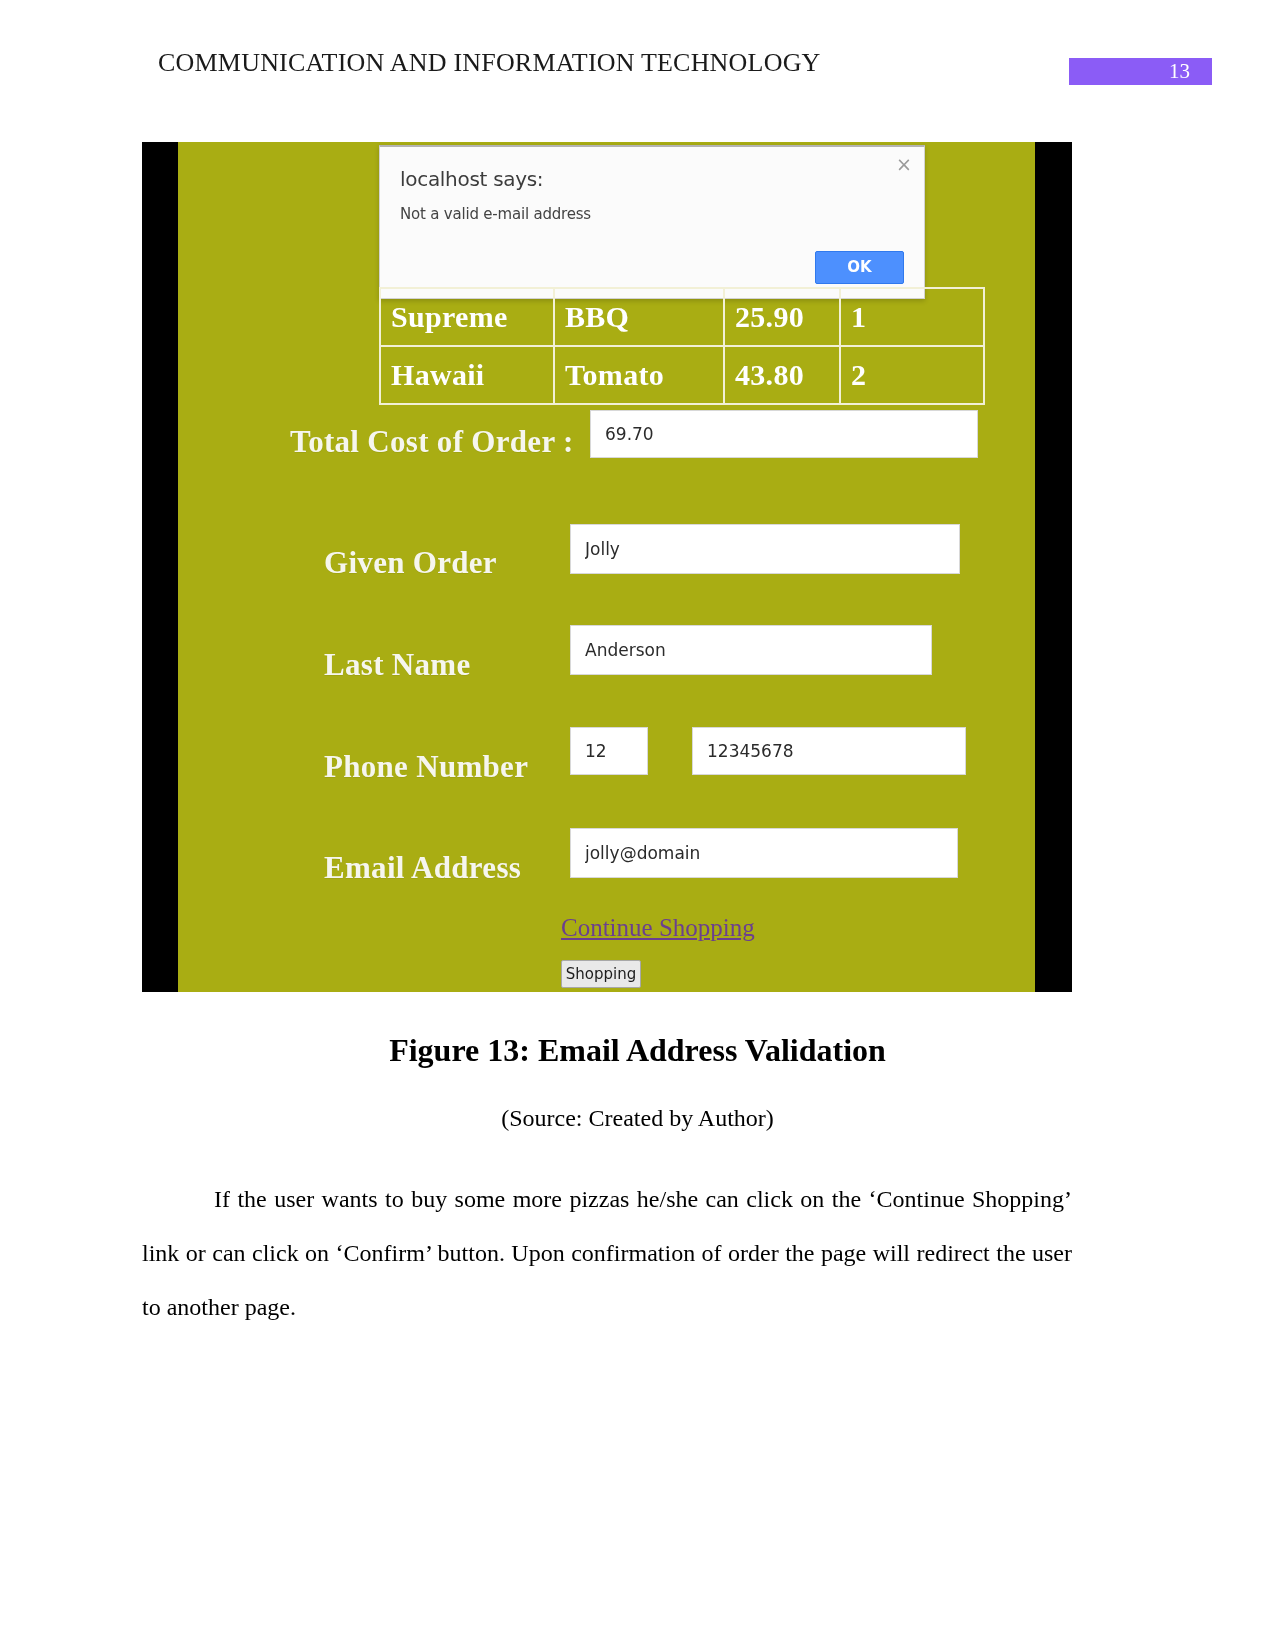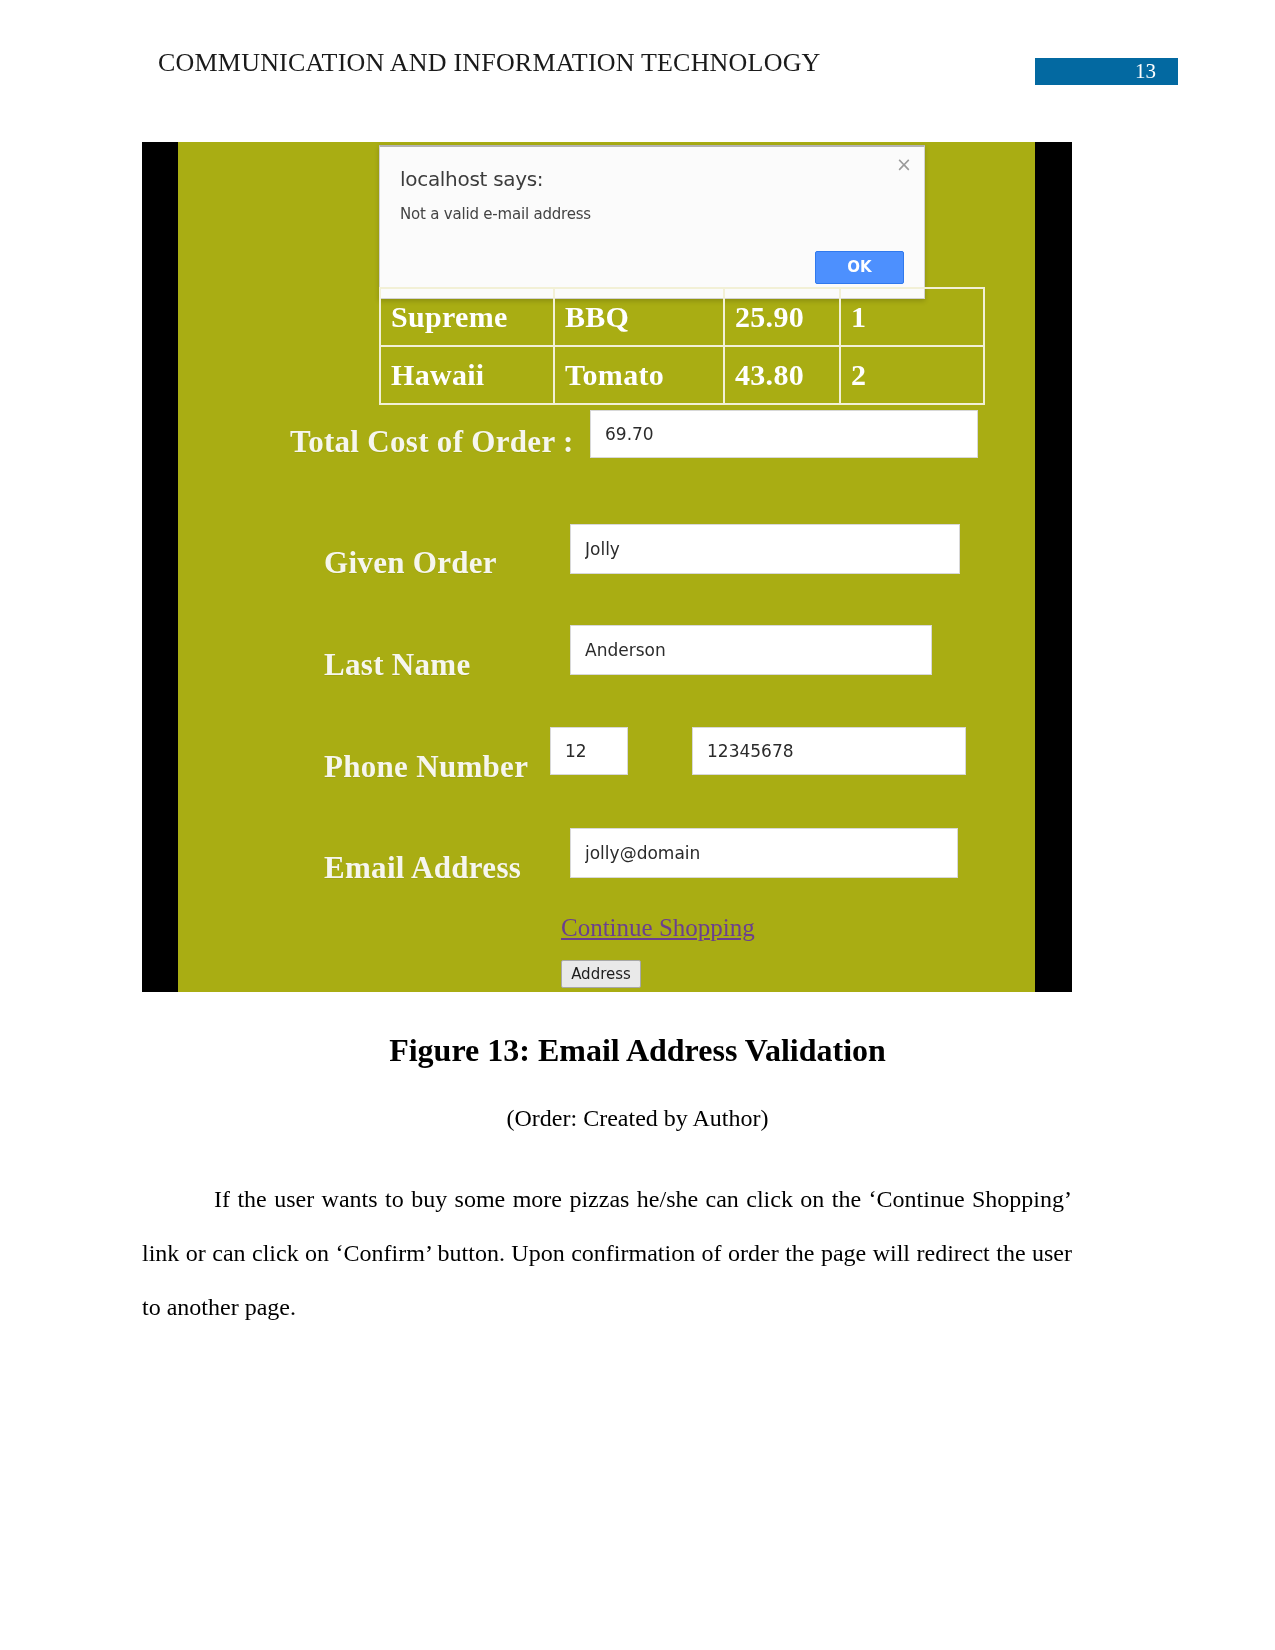--- a/index.html
+++ b/index.html
@@ -29,25 +29,25 @@
     left: 158px;
     top: 0;
     font-family: "Liberation Serif", serif;
     font-size: 26px;
     letter-spacing: 0.2px;
     white-space: nowrap;
     color: #1a1a1a;
   }
   .page-number-badge {
     position: absolute;
-    left: 1035px;
+    left: 1069px;
     top: 58px;
     width: 143px;
     height: 27px;
-    background: #0369a1;
+    background: #8b5cf6;
     color: #ffffff;
     font-family: "Liberation Serif", serif;
     font-size: 21px;
     text-align: right;
     padding-right: 22px;
     box-sizing: border-box;
     line-height: 27px;
   }
 
   
@@ -189,21 +189,21 @@
   
   .row-given .form-label { left: 146px; top: 403px; }
   .input-given { left: 392px; top: 382px; width: 390px; height: 50px; }
 
   
   .row-last .form-label { left: 146px; top: 505px; }
   .input-last { left: 392px; top: 483px; width: 362px; height: 50px; }
 
   
   .row-phone .form-label { left: 146px; top: 607px; }
-  .input-phone-code { left: 372px; top: 585px; width: 78px; height: 48px; }
+  .input-phone-code { left: 392px; top: 585px; width: 78px; height: 48px; }
   .input-phone-number { left: 514px; top: 585px; width: 274px; height: 48px; }
 
   
   .row-email .form-label { left: 146px; top: 708px; }
   .input-email { left: 392px; top: 686px; width: 388px; height: 50px; }
 
   
   .continue-link {
     position: absolute;
     left: 383px;
@@ -323,20 +323,20 @@
       <input class="text-input input-phone-code" type="text" value="12" style="">
       <input class="text-input input-phone-number" type="text" value="12345678" style="">
     </div>
 
     <div class="form-row row-email">
       <div class="form-label">Email Address</div>
       <input class="text-input input-email" type="text" value="jolly@domain" style="">
     </div>
 
     <div class="continue-link">Continue Shopping</div>
-    <div class="confirm-button">Address</div>
+    <div class="confirm-button">Shopping</div>
 
   </div>
 </div>
 
 <div class="figure-caption">Figure 13: Email Address Validation</div>
-<div class="figure-source">(Order: Created by Author)</div>
+<div class="figure-source">(Source: Created by Author)</div>
 <div class="body-paragraph">If the user wants to buy some more pizzas he/she can click on the ‘Continue Shopping’ link or can click on ‘Confirm’ button. Upon confirmation of order the page will redirect the user to another page.</div>
 
 </body></html>

